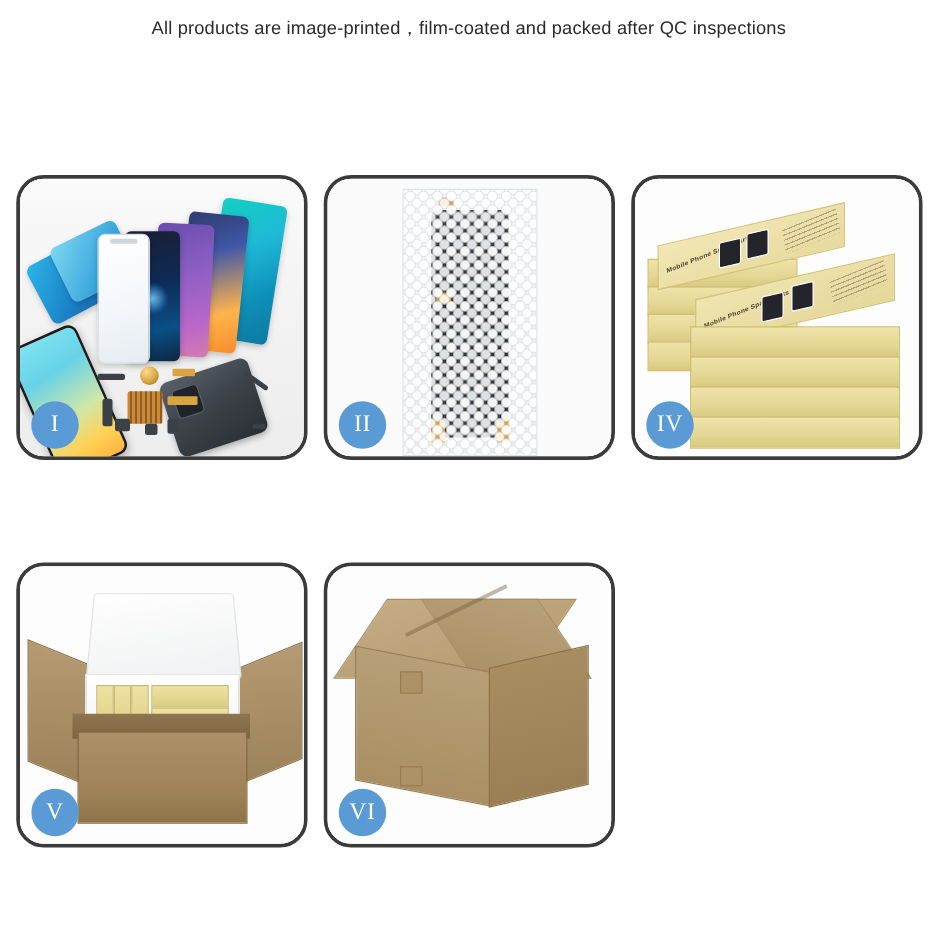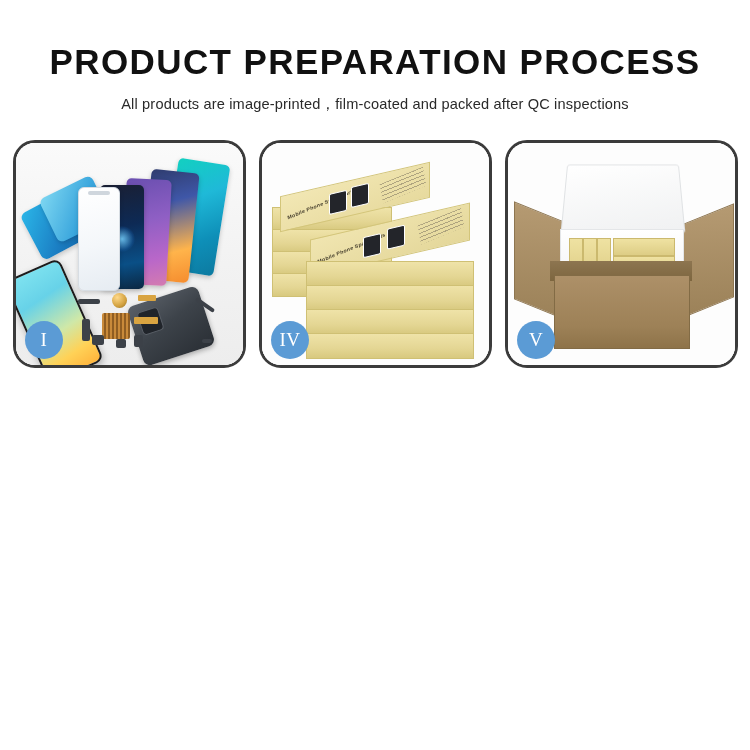--- a/index.html
+++ b/index.html
@@ -225,21 +225,20 @@
      transform: skewY(-13deg); }
   .c6-seam{ position:absolute; background:rgba(120,98,62,.45); }
   .c6-tape{ position:absolute; background:#ad9267; border:1px solid #967d51; }
 </style>
 </head>
 <body>
 
 <div id="page">
 
   <div class="header">
-    <h1 class="title">PRODUCT PREPARATION PROCESS</h1>
     <p class="subtitle">All products are image-printed，film-coated and packed after QC inspections</p>
   </div>
 
   <div class="grid">
 
     <div class="panel p1">
       <div class="panel-stage">
         <div class="bg"></div>
         <div class="film1"></div>
         <div class="film2"></div>
@@ -258,20 +257,35 @@
         <div class="part" style="left:66px;top:176px;width:8px;height:22px;"></div>
         <div class="part" style="left:76px;top:192px;width:12px;height:10px;"></div>
         <div class="part" style="left:100px;top:196px;width:10px;height:9px;"></div>
         <div class="part" style="left:118px;top:192px;width:9px;height:12px;"></div>
         <div class="part" style="left:178px;top:160px;width:22px;height:4px;transform:rotate(35deg);"></div>
         <div class="part" style="left:186px;top:196px;width:10px;height:4px;"></div>
       </div>
       <div class="badge">I</div>
     </div>
 
+    <div class="panel p2">
+      <div class="panel-stage">
+        <div class="bg"></div>
+        <div class="wrapbag">
+          <div class="screen-in"></div>
+          <div class="flexcable"></div>
+          <div class="tape" style="left:28px;top:6px;width:12px;height:7px;"></div>
+          <div class="tape" style="left:26px;top:82px;width:12px;height:8px;"></div>
+          <div class="tape" style="left:22px;top:184px;width:11px;height:18px;"></div>
+          <div class="tape" style="left:74px;top:184px;width:11px;height:18px;"></div>
+          <div class="bubbles"></div>
+        </div>
+      </div>
+      <div class="badge">II</div>
+    </div>
 
 
     <div class="panel p4">
       <div class="panel-stage">
         <div class="bg"></div>
         <div class="stack">
 
           <div class="sbox" style="left:2px;top:38px;width:118px;height:22px;"></div>
           <div class="sbox" style="left:2px;top:60px;width:118px;height:22px;"></div>
           <div class="sbox" style="left:2px;top:82px;width:118px;height:22px;"></div>
@@ -316,15 +330,28 @@
           <div class="yel5" style="left:36px;top:8px;width:12px;height:38px;"></div>
           <div class="yel5" style="left:52px;top:8px;width:60px;height:16px;"></div>
           <div class="yel5" style="left:52px;top:26px;width:60px;height:16px;"></div>
         </div>
         <div class="c5-rim"></div>
         <div class="c5-front"></div>
       </div>
       <div class="badge">V</div>
     </div>
 
+    <div class="panel p6">
+      <div class="panel-stage">
+        <div class="bg"></div>
+        <div class="c6-top"></div>
+        <div class="c6-top2"></div>
+        <div class="c6-left"></div>
+        <div class="c6-right"></div>
+        <div class="c6-seam" style="left:58px;top:34px;width:90px;height:3px;transform:rotate(-26deg);"></div>
+        <div class="c6-tape" style="left:58px;top:84px;width:16px;height:16px;"></div>
+        <div class="c6-tape" style="left:58px;top:160px;width:16px;height:14px;"></div>
+      </div>
+      <div class="badge">VI</div>
+    </div>
 
   </div>
 </div>
 
 </body></html>

